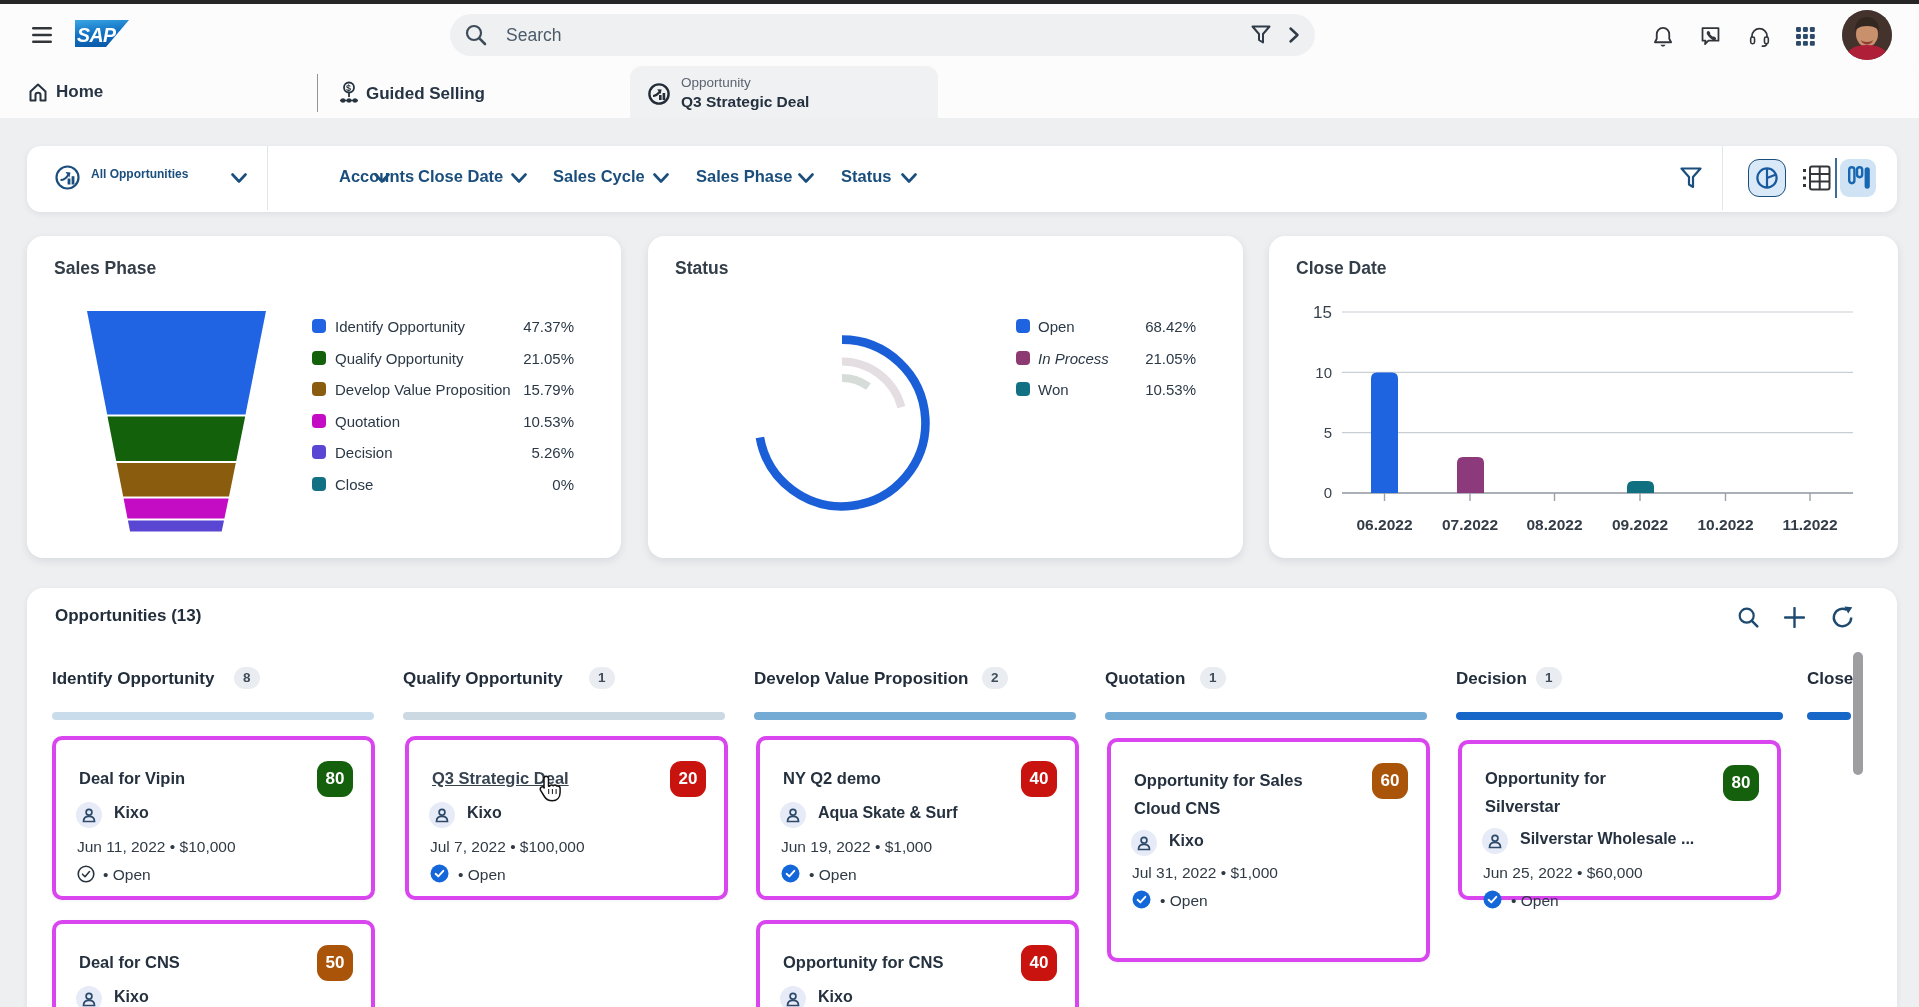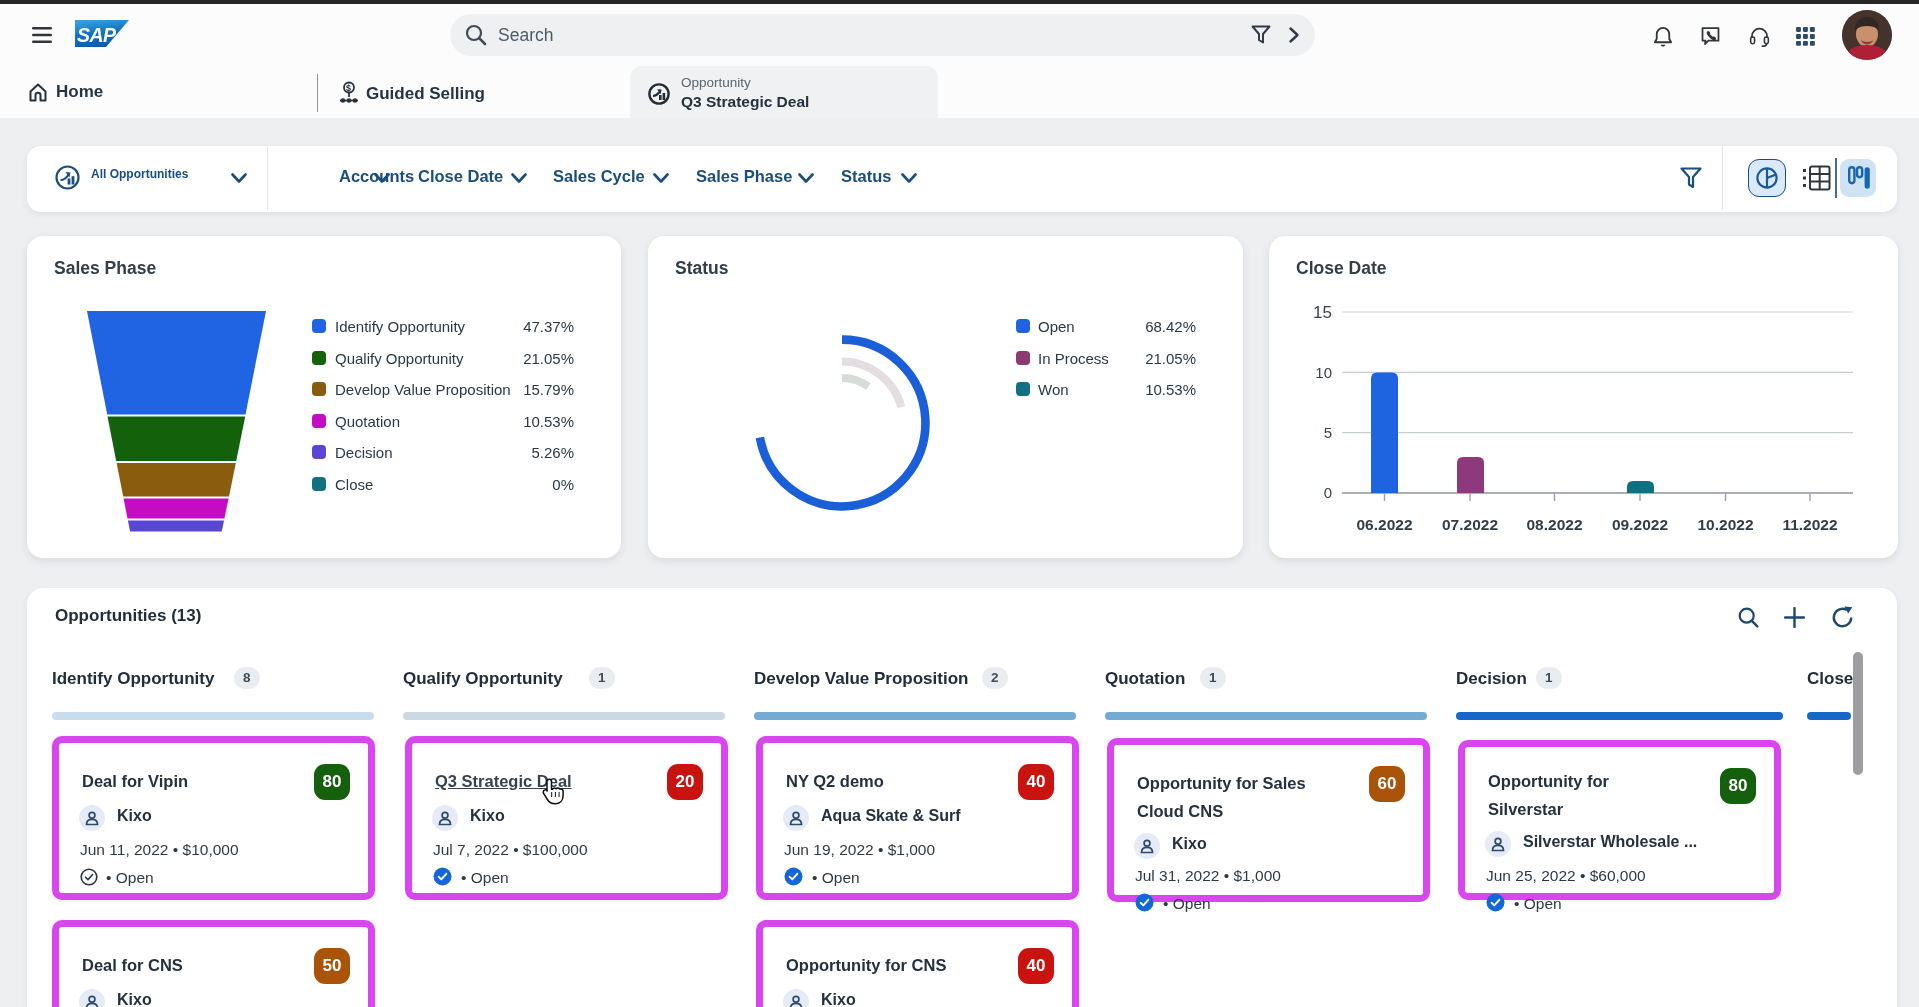--- a/index.html
+++ b/index.html
@@ -17,21 +17,21 @@
 .card { position:absolute; background:#fff; border-radius:16px; box-shadow:0 3px 8px rgba(40,50,60,0.10); }
 .ctitle { position:absolute; left:27px; top:22px; font-size:17.5px; font-weight:bold; color:#343e49; }
 .leg { position:absolute; width:14px; height:14px; border-radius:4px; }
 .legt { position:absolute; font-size:15px; color:#2b3947; }
 .legp { position:absolute; font-size:15px; color:#2b3947; text-align:right; }
 .xlab { top:280px; width:86px; text-align:center; font-size:15.5px; font-weight:bold; color:#343d47; }
 #oppanel { position:absolute; left:27px; top:470px; width:1870px; height:419px; overflow:hidden; background:#fff; border-radius:16px 16px 0 0; box-shadow:0 2px 6px rgba(40,50,60,0.08); }
 .colhead { position:absolute; font-size:17px; font-weight:bold; color:#222e3c; }
 .pill { position:absolute; height:22px; border-radius:11px; background:#e9edf1; font-size:13.5px; color:#3f4c59; text-align:center; line-height:22px; font-weight:bold; padding:0 9px; }
 .pbar { position:absolute; height:8px; border-radius:4px; top:124px; width:322px; }
-.kcard { position:absolute; width:323px; background:#fff; border:7px solid #d946ef; border-radius:10px; box-shadow:0 1px 3px rgba(40,50,60,0.06); }
+.kcard { position:absolute; width:323px; background:#fff; border:4px solid #d946ef; border-radius:10px; box-shadow:0 1px 3px rgba(40,50,60,0.06); }
 .ktitle { position:absolute; left:23px; top:24px; font-size:16.5px; font-weight:bold; color:#25313f; line-height:28px; }
 .badge { position:absolute; right:18px; top:21px; width:36px; height:36px; border-radius:11px; color:#fff; font-size:17px; font-weight:bold; text-align:center; line-height:36px; }
 .kav { position:absolute; left:20px; width:26px; height:26px; border-radius:50%; background:#e7ebf7; }
 .kacct { position:absolute; left:58px; font-size:16px; font-weight:bold; color:#25313f; }
 .kdate { position:absolute; left:21px; font-size:15.5px; color:#2f3a44; }
 .kopen { position:absolute; font-size:15.5px; color:#2f3a44; }
 svg { display:block; }
 </style>
 </head>
 <body>
@@ -56,21 +56,21 @@
       </defs>
     <polygon points="0,0 54,0 31,27 0,27" fill="url(#sapg)"></polygon>
     <text x="2" y="21.5" font-family="Liberation Sans, sans-serif" font-size="19.5" font-weight="bold" font-style="italic" fill="#fff" letter-spacing="-0.5">SAP</text>
   </svg>
 
   <div id="searchpill">
     <svg class="abs" style="left:15px;top:10px" width="22" height="22" viewBox="0 0 22 22">
       <circle cx="9" cy="9" r="7" fill="none" stroke="#3e4c59" stroke-width="2.2"></circle>
       <line x1="14.4" y1="14.4" x2="20" y2="20" stroke="#3e4c59" stroke-width="2.6" stroke-linecap="round"></line>
     </svg>
-    <div class="abs" style="left:48px;top:11px;font-size:17.5px;color:#4c5a68;">Search</div>
+    <div class="abs" style="left:56px;top:11px;font-size:17.5px;color:#4c5a68;">Search</div>
     <svg class="abs" style="left:801px;top:11px" width="20" height="20" viewBox="0 0 20 20">
       <path d="M1.5 1.5 H18.5 L12 9 V17.5 L8 15 V9 Z" fill="none" stroke="#2f3b48" stroke-width="2" stroke-linejoin="round"></path>
     </svg>
     <svg class="abs" style="left:838px;top:12px" width="12" height="18" viewBox="0 0 12 18">
       <polyline points="2.5,2.5 9.5,9 2.5,15.5" fill="none" stroke="#2f3b48" stroke-width="2.4" stroke-linecap="round" stroke-linejoin="round"></polyline>
     </svg>
   </div>
 
   <svg class="abs" style="left:1653px;top:22px" width="20" height="22" viewBox="0 0 23 25">
     <path d="M11.5 2 C7 2 4.3 5.5 4.3 9.5 L4.3 14.5 L2.2 18.5 L20.8 18.5 L18.7 14.5 L18.7 9.5 C18.7 5.5 16 2 11.5 2 Z" fill="none" stroke="#32363a" stroke-width="2.1" stroke-linejoin="round"></path>
@@ -249,21 +249,21 @@
     <div class="ctitle">Status</div>
     <svg class="abs" style="left:94px;top:87px" width="200" height="200" viewBox="0 0 200 200">
       <path d="M 100 16.6 A 83.4 83.4 0 1 1 17.9 114.5" fill="none" stroke="#1a5fd8" stroke-width="8.6"></path>
       <path d="M 100 38.5 A 61.5 61.5 0 0 1 159.4 84.1" fill="none" stroke="#e4dee2" stroke-width="8"></path>
       <path d="M 100 55 A 45 45 0 0 1 126.5 63.6" fill="none" stroke="#d6ddd8" stroke-width="8"></path>
     </svg>
     <div class="leg" style="left:368px;top:83px;background:#1e63e0;"></div>
     <div class="legt" style="left:390px;top:82px;">Open</div>
     <div class="legp" style="left:448px;top:82px;width:100px;">68.42%</div>
     <div class="leg" style="left:368px;top:115px;background:#8d3a72;"></div>
-    <div class="legt" style="left:390px;top:114px;">In Process</div>
+    <div class="legt" style="left:390px;top:114px;font-style:italic;">In Process</div>
     <div class="legp" style="left:448px;top:114px;width:100px;">21.05%</div>
     <div class="leg" style="left:368px;top:146px;background:#117183;"></div>
     <div class="legt" style="left:390px;top:145px;">Won</div>
     <div class="legp" style="left:448px;top:145px;width:100px;">10.53%</div>
   </div>
 
   <div class="card" style="left:1269px;top:118px;width:629px;height:322px;">
     <div class="ctitle">Close Date</div>
     <svg class="abs" style="left:0px;top:4px" width="625" height="320" viewBox="0 0 625 320">
       <g stroke="#c9ced3" stroke-width="1.2">
@@ -409,21 +409,21 @@
       <div class="badge" style="background:#c8130e;">40</div>
       <div class="kav" style="top:62px;">
           <svg style="position:absolute;left:5px;top:5px" width="16" height="16" viewBox="0 0 16 16">
             <circle cx="8" cy="5.2" r="2.9" fill="none" stroke="#2d4a6b" stroke-width="1.7"></circle>
             <path d="M2.5 14.5 C2.5 10.8 5 9.4 8 9.4 C11 9.4 13.5 10.8 13.5 14.5 Z" fill="none" stroke="#2d4a6b" stroke-width="1.7"></path>
           </svg>
         </div>
       <div class="kacct" style="top:64px;">Kixo</div>
     </div>
 
-    <div class="kcard" style="left:1080px;top:150px;height:164px;">
+    <div class="kcard" style="left:1080px;top:150px;height:224px;">
       <div class="ktitle">Opportunity for Sales<br>Cloud CNS</div>
       <div class="badge" style="background:#a95409;">60</div>
       <div class="kav" style="top:88px;">
           <svg style="position:absolute;left:5px;top:5px" width="16" height="16" viewBox="0 0 16 16">
             <circle cx="8" cy="5.2" r="2.9" fill="none" stroke="#2d4a6b" stroke-width="1.7"></circle>
             <path d="M2.5 14.5 C2.5 10.8 5 9.4 8 9.4 C11 9.4 13.5 10.8 13.5 14.5 Z" fill="none" stroke="#2d4a6b" stroke-width="1.7"></path>
           </svg>
         </div>
       <div class="kacct" style="top:90px;">Kixo</div>
       <div class="kdate" style="top:122px;">Jul 31, 2022 • $1,000</div>

